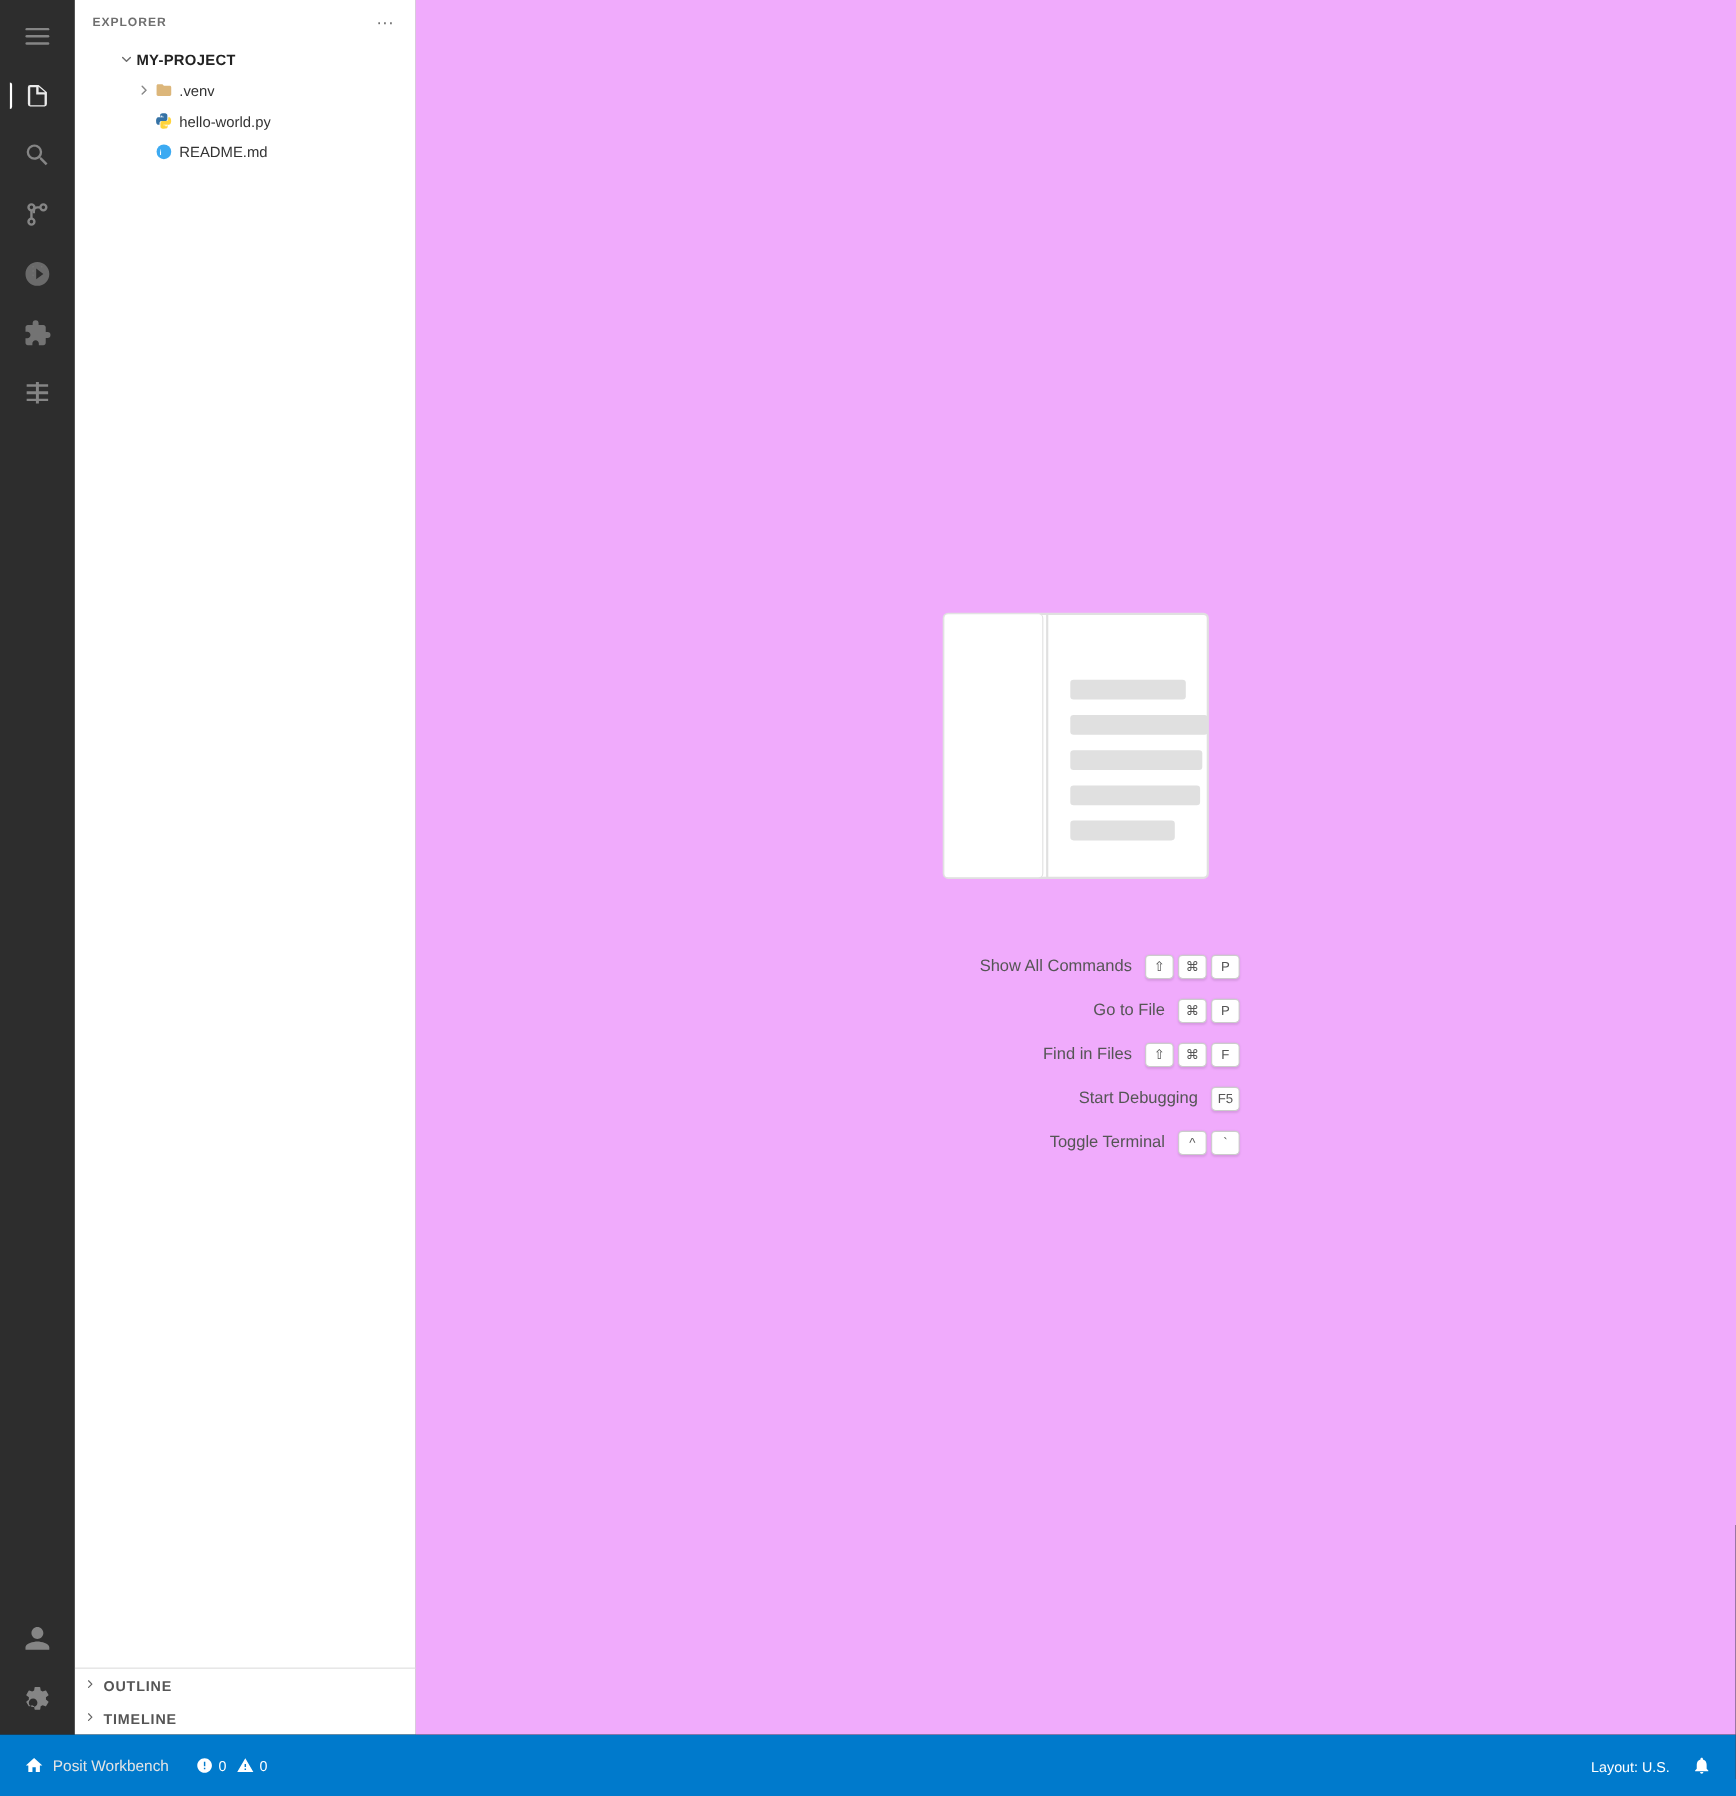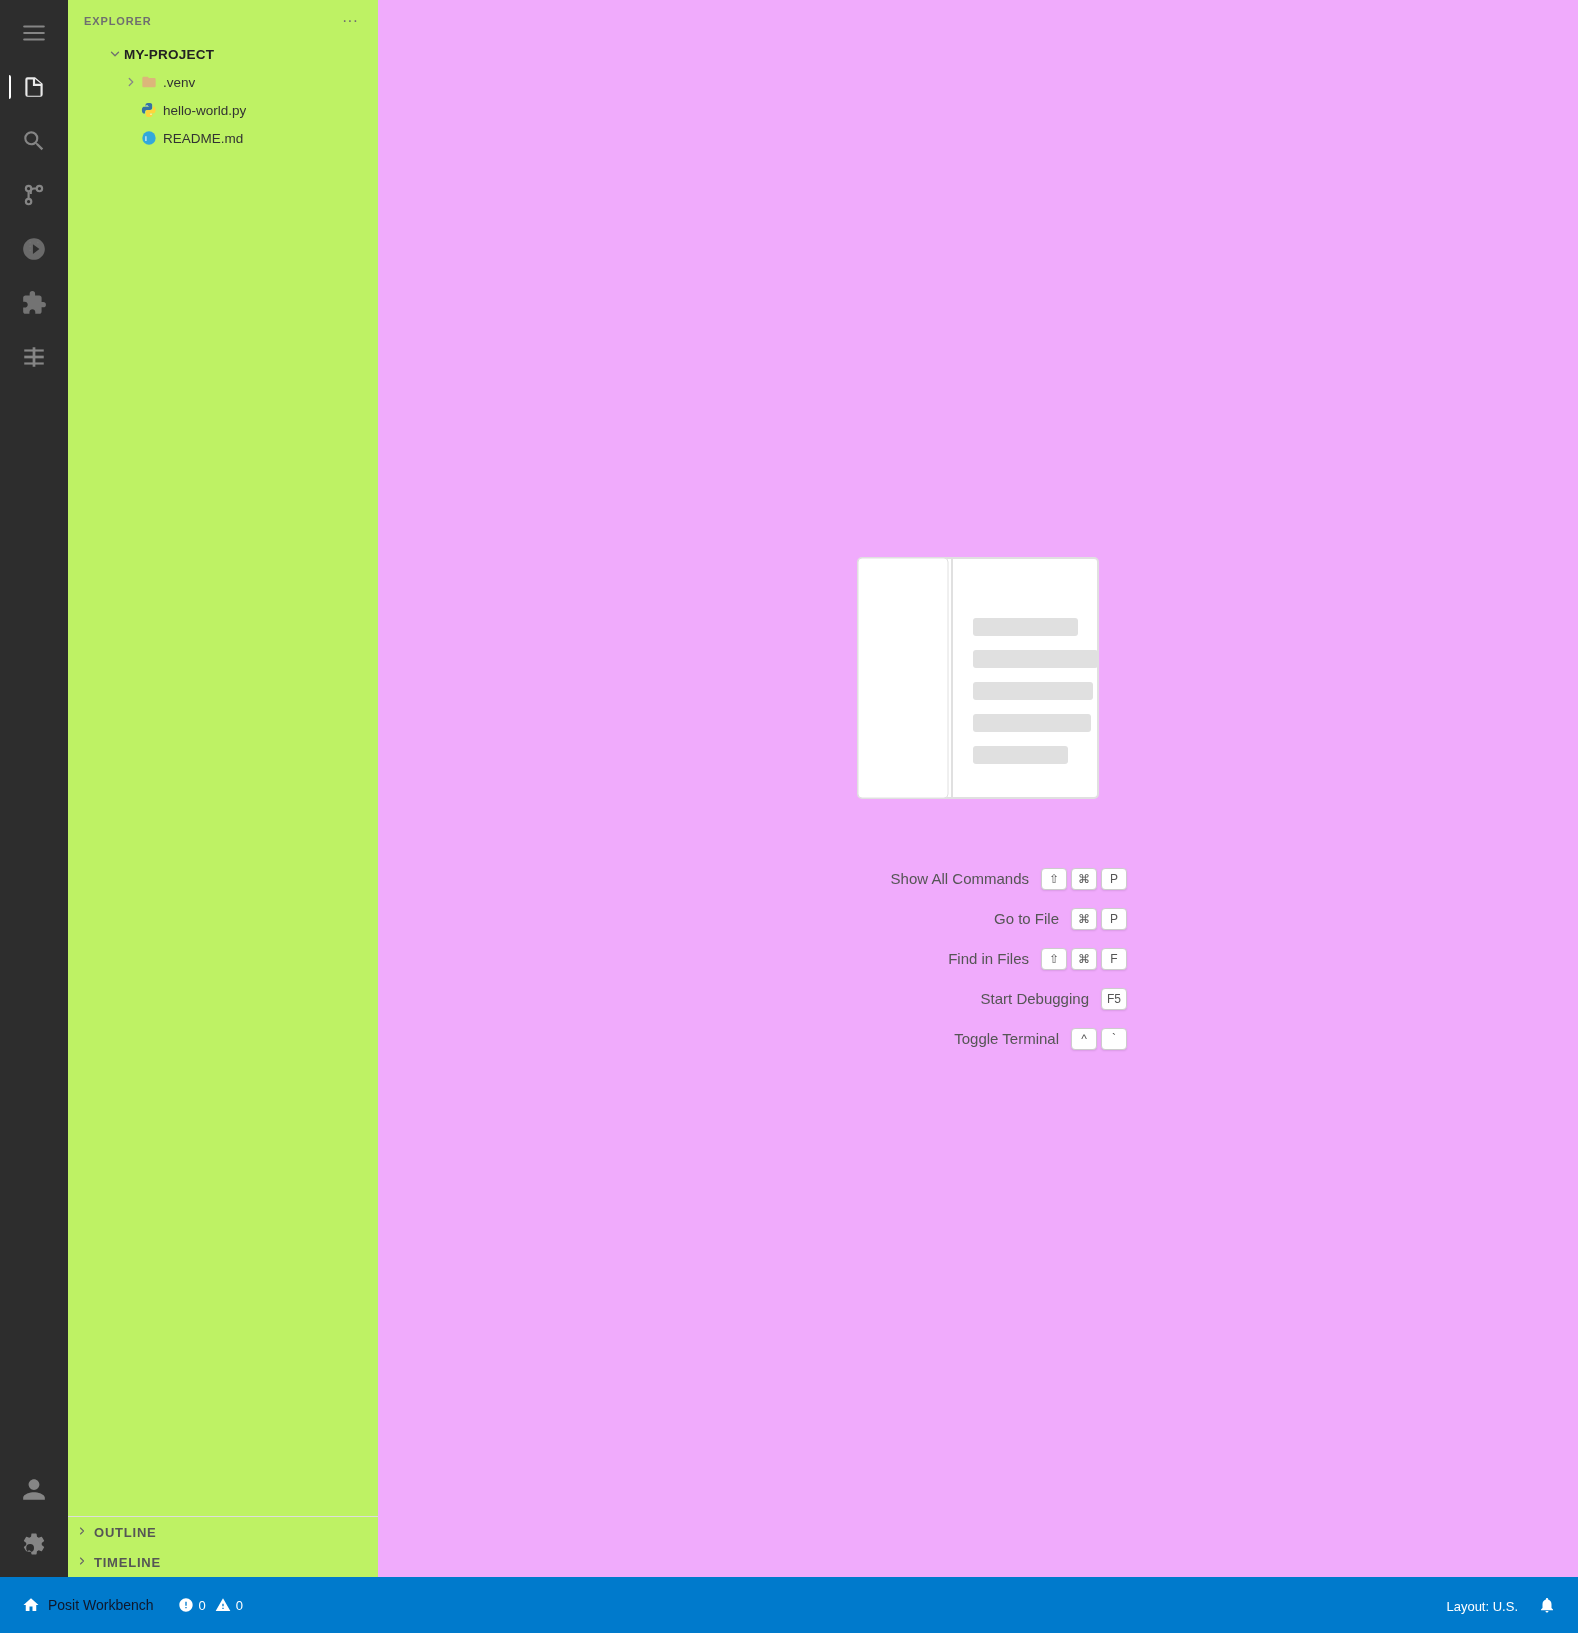--- a/index.html
+++ b/index.html
@@ -77,21 +77,21 @@
 
     .activity-icon svg {
       width: 26px;
       height: 26px;
       fill: currentColor;
     }
 
     
     .sidebar {
       width: 310px;
-      background: #bef264;
+      background: #ffffff;
       display: flex;
       flex-direction: column;
       flex-shrink: 0;
       overflow: hidden;
     }
 
     .sidebar-header {
       display: flex;
       align-items: center;
       justify-content: space-between;
@@ -292,21 +292,21 @@
       font-size: 13px;
       cursor: pointer;
       padding: 0 6px;
       height: 100%;
     }
 
     .status-brand {
       display: flex;
       align-items: center;
       gap: 8px;
-      color: #0f172a;
+      color: #e5e5e5;
       font-size: 14px;
     }
 
     .home-icon-status {
       width: 18px;
       height: 18px;
     }
   </style>
 </head>
 <body>

